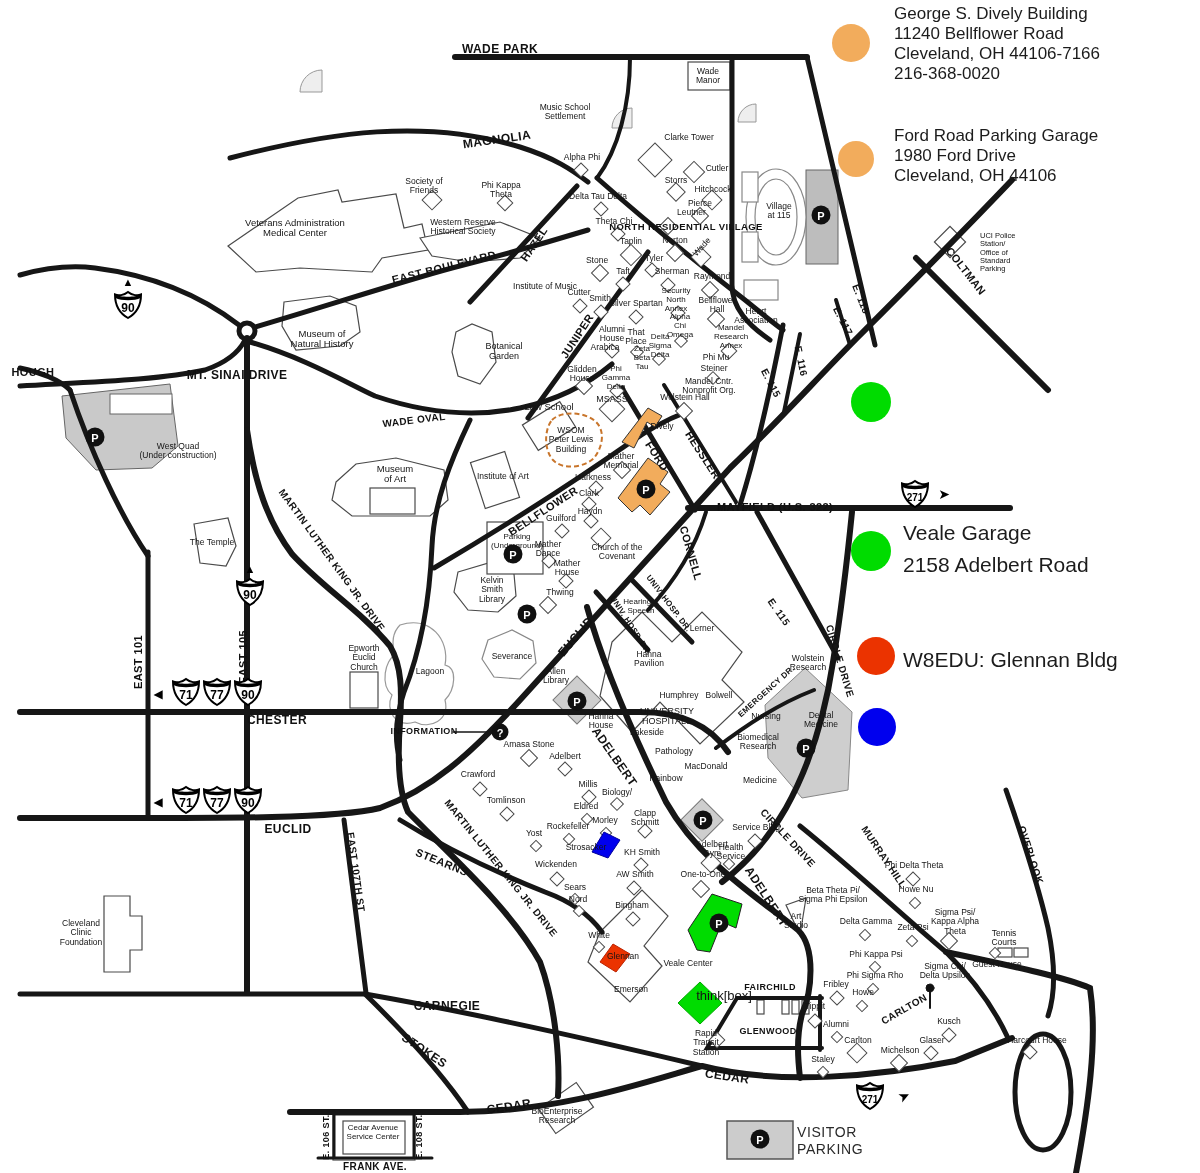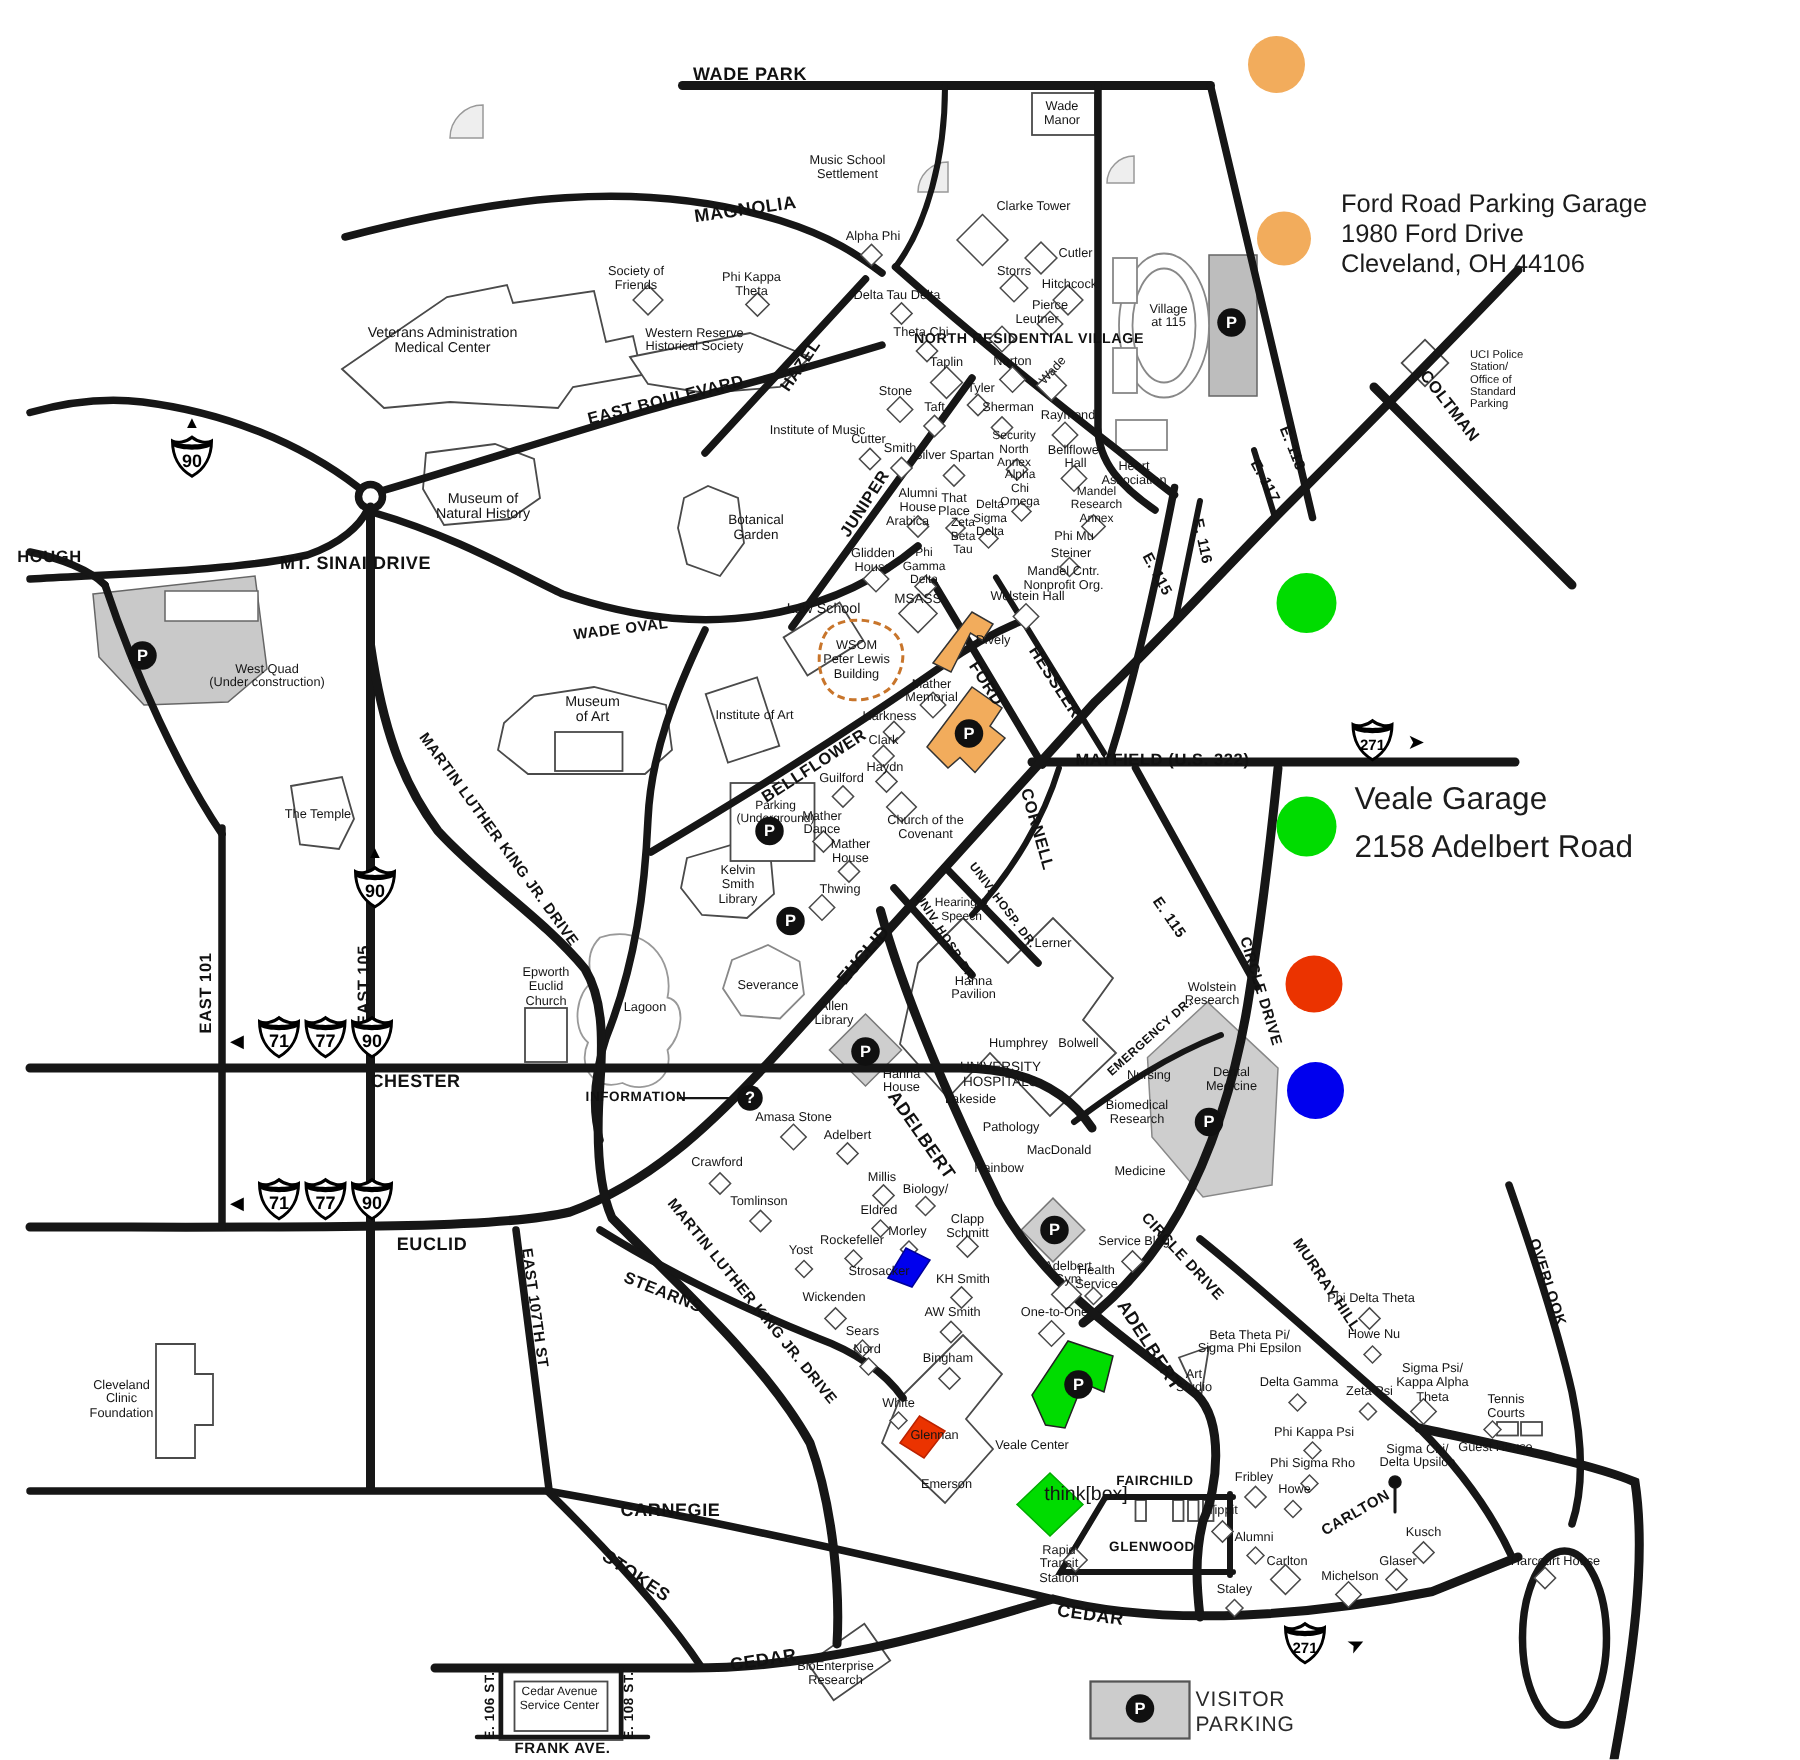--- a/index.html
+++ b/index.html
@@ -546,24 +546,29 @@
           <text x="15" y="22.5" text-anchor="middle" font-size="10" font-weight="bold" font-family="Liberation Sans,sans-serif">271</text>
         </svg></div>
       <div class="arrow" style="left: 944px; top: 494px; font-size: 14px;">➤</div>
       <div class="shield" style="left: 870px; top: 1098px;"><svg width="31" height="32" viewBox="0 0 30 32">
           <path d="M15 3 C19 6.5 25 7 28 5.5 C28 15 24 24 15 29 C6 24 2 15 2 5.5 C5 7 11 6.5 15 3 Z" fill="#fff" stroke="#000" stroke-width="2"></path>
           <path d="M2.5 5.5 C7 8.5 23 8.5 27.5 5.5 L27.5 9 C22 12 8 12 2.5 9 Z" fill="#000"></path>
           <text x="15" y="22.5" text-anchor="middle" font-size="10" font-weight="bold" font-family="Liberation Sans,sans-serif">271</text>
         </svg></div>
       <div class="arrow" style="left: 898px; top: 1088px; font-size: 14px; transform: rotate(-25deg);">➤</div>
       <div class="legend-circle" style="left: 851px; top: 43px; height: 38px; width: 38px; background: rgb(242, 172, 92);"></div>
+      <div class="legend-text" style="left: 894px; top: 4px; font-size: 17px; line-height: 1.18;">George S. Dively Building
+11240 Bellflower Road
+Cleveland, OH 44106-7166
+216-368-0020</div>
       <div class="legend-circle" style="left: 856px; top: 159px; height: 36px; width: 36px; background: rgb(242, 172, 92);"></div>
       <div class="legend-text" style="left: 894px; top: 126px; font-size: 17px; line-height: 1.18;">Ford Road Parking Garage
 1980 Ford Drive
 Cleveland, OH 44106</div>
       <div class="legend-circle" style="left: 871px; top: 402px; height: 40px; width: 40px; background: rgb(0, 220, 0);"></div>
       <div class="legend-circle" style="left: 871px; top: 551px; height: 40px; width: 40px; background: rgb(0, 220, 0);"></div>
       <div class="legend-text" style="left: 903px; top: 517px; font-size: 21px; line-height: 1.5;">Veale Garage
 2158 Adelbert Road</div>
       <div class="legend-circle" style="left: 876px; top: 656px; height: 38px; width: 38px; background: rgb(235, 51, 0);"></div>
+      <div class="legend-text" style="left: 903px; top: 644px; font-size: 21px; line-height: 1.5;">W8EDU: Glennan Bldg</div>
       <div class="legend-circle" style="left: 877px; top: 727px; height: 38px; width: 38px; background: rgb(0, 0, 238);"></div>
     </div>
 </div>
 
 </body></html>

